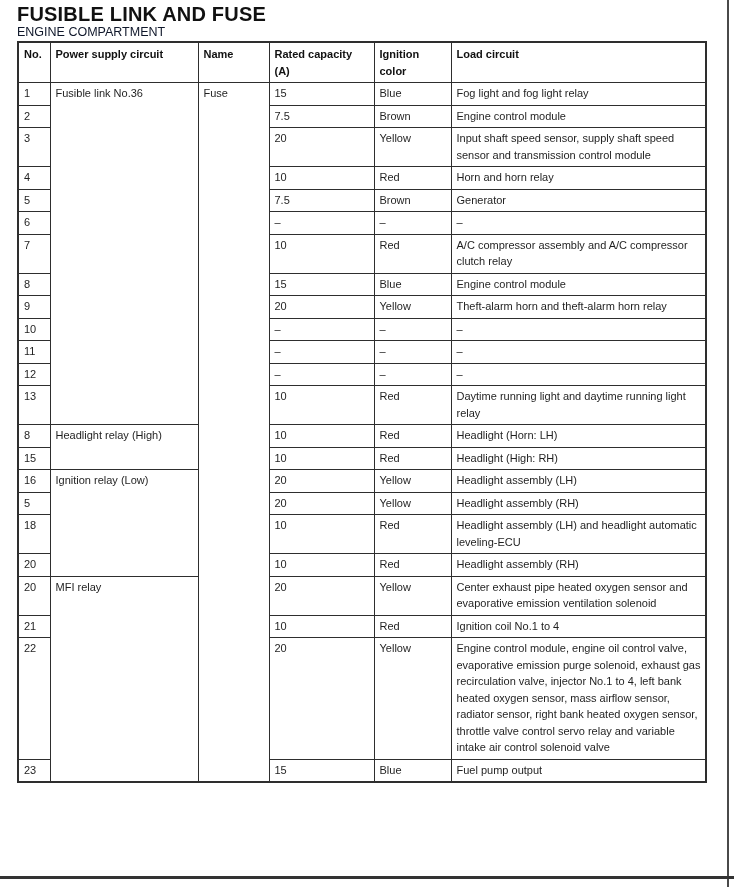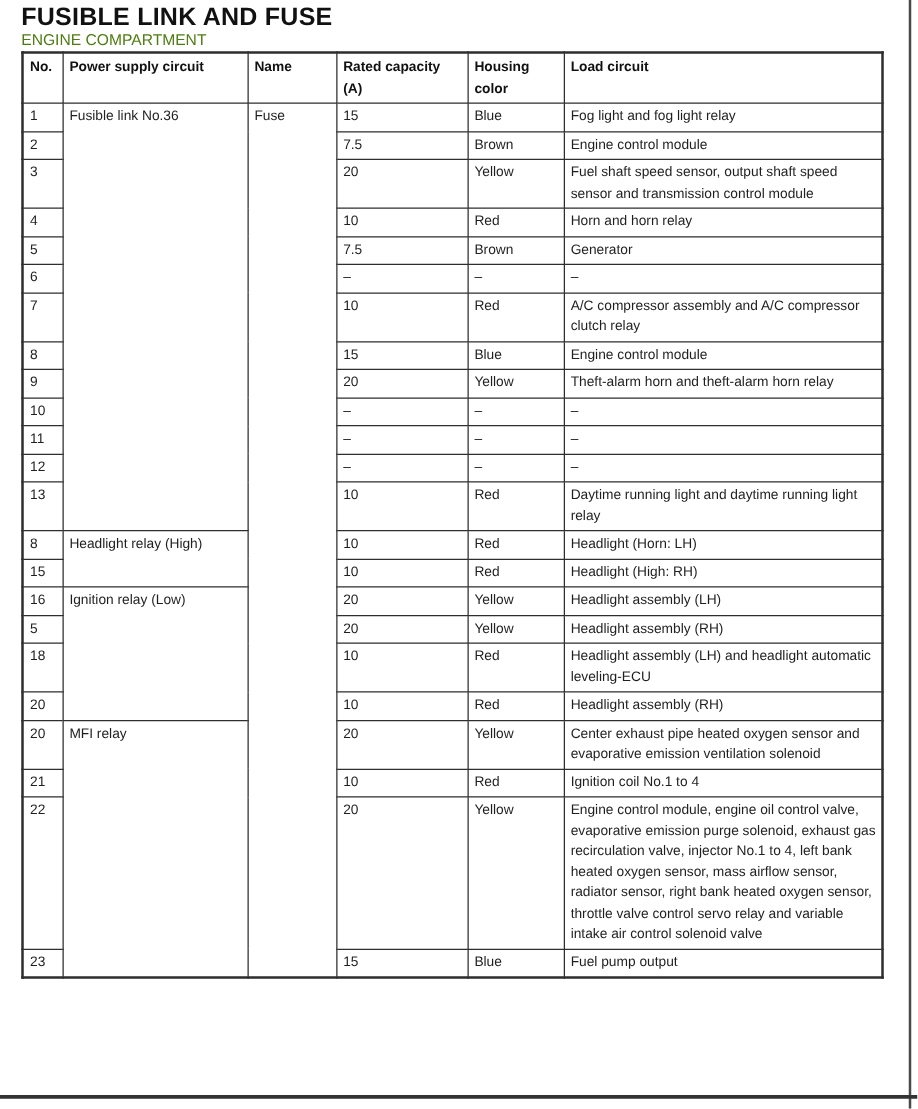--- a/index.html
+++ b/index.html
@@ -22,21 +22,21 @@
     font-size: 20px;
     font-weight: bold;
     letter-spacing: 0.2px;
     color: #111111;
   }
   .page-subtitle {
     position: absolute;
     left: 17px;
     top: 25px;
     font-size: 12.5px;
-    color: #4d7c0f;
+    color: #0f172a;
   }
   table.fuse-table {
     position: absolute;
     left: 17px;
     top: 41px;
     width: 688px;
     border-collapse: collapse;
     table-layout: fixed;
     font-size: 11px;
     line-height: 16.5px;
@@ -91,21 +91,21 @@
     <col style="width:105px">
     <col style="width:77px">
     <col style="width:255px">
   </colgroup>
   <thead>
     <tr>
       <th>No.</th>
       <th>Power supply circuit</th>
       <th>Name</th>
       <th>Rated capacity (A)</th>
-      <th>Housing color</th>
+      <th>Ignition color</th>
       <th>Load circuit</th>
     </tr>
   </thead>
   <tbody>
   <tr>
         <td>1</td>
         <td rowspan="13">Fusible link No.36</td>
         <td rowspan="23">Fuse</td>
         <td>15</td>
         <td>Blue</td>
@@ -114,21 +114,21 @@
       <tr>
         <td>2</td>
         <td>7.5</td>
         <td>Brown</td>
         <td>Engine control module</td>
       </tr>
       <tr>
         <td>3</td>
         <td>20</td>
         <td>Yellow</td>
-        <td>Fuel shaft speed sensor, output shaft speed sensor and transmission control module</td>
+        <td>Input shaft speed sensor, supply shaft speed sensor and transmission control module</td>
       </tr>
       <tr>
         <td>4</td>
         <td>10</td>
         <td>Red</td>
         <td>Horn and horn relay</td>
       </tr>
       <tr>
         <td>5</td>
         <td>7.5</td>

